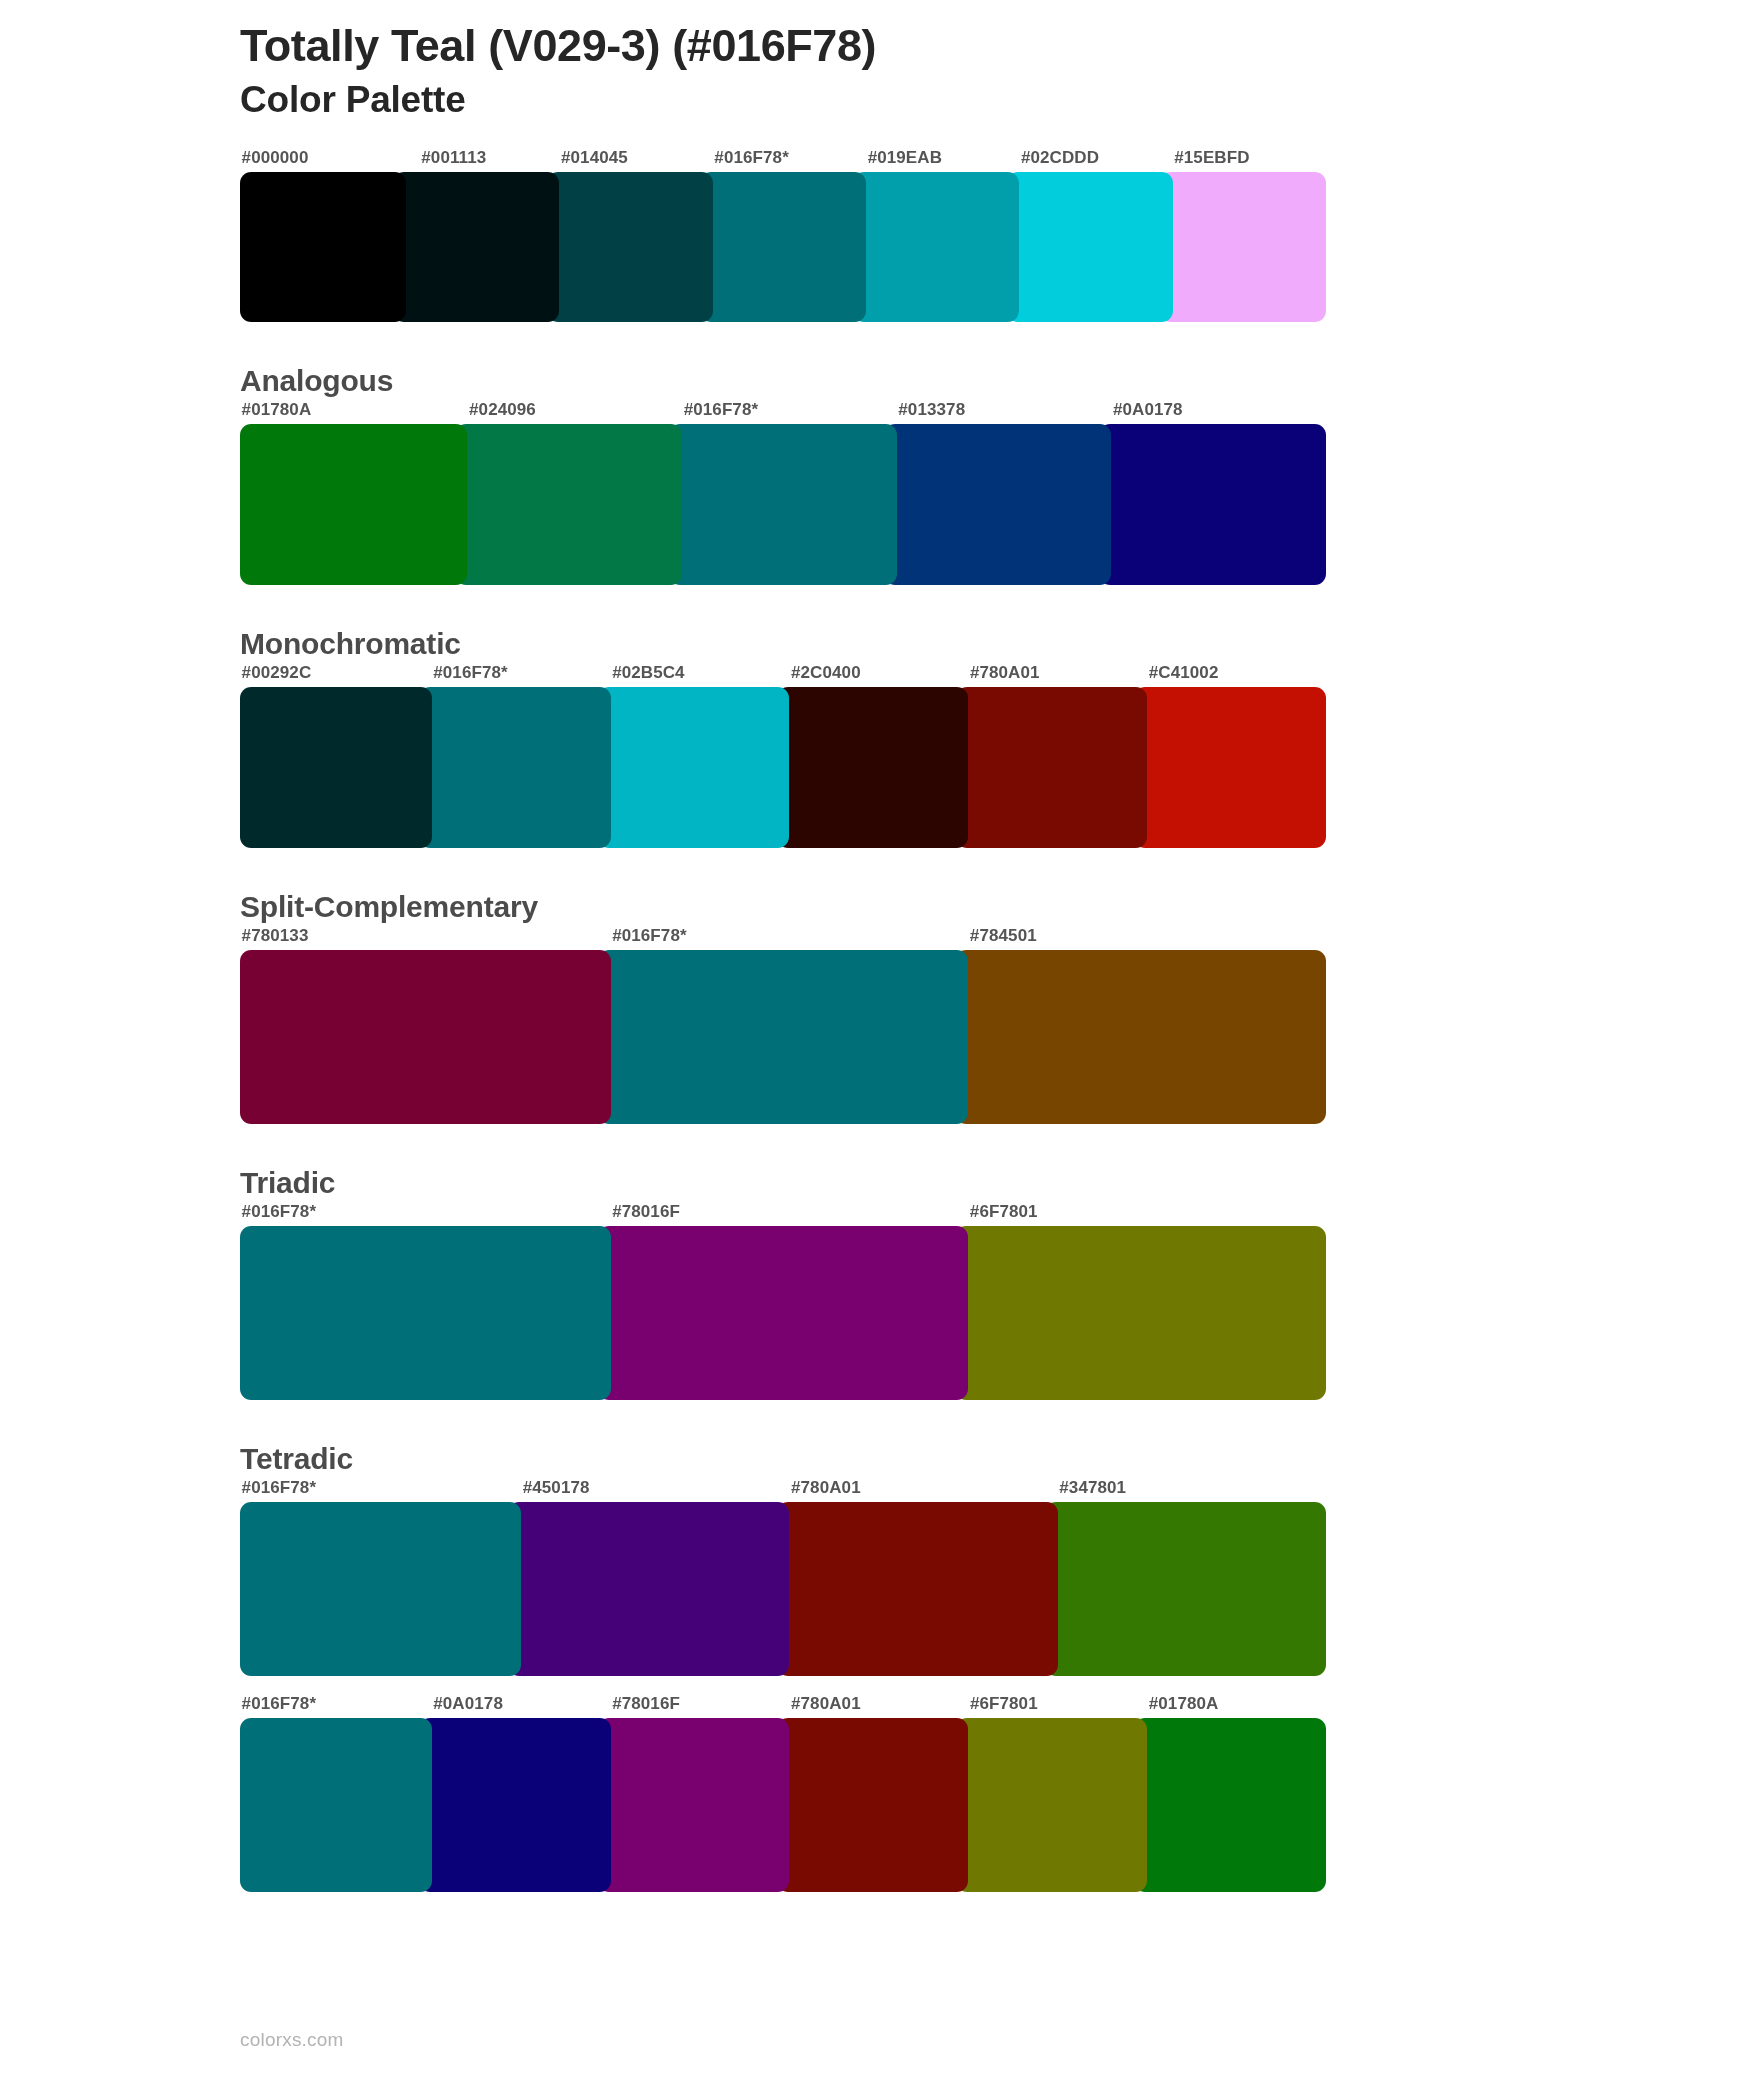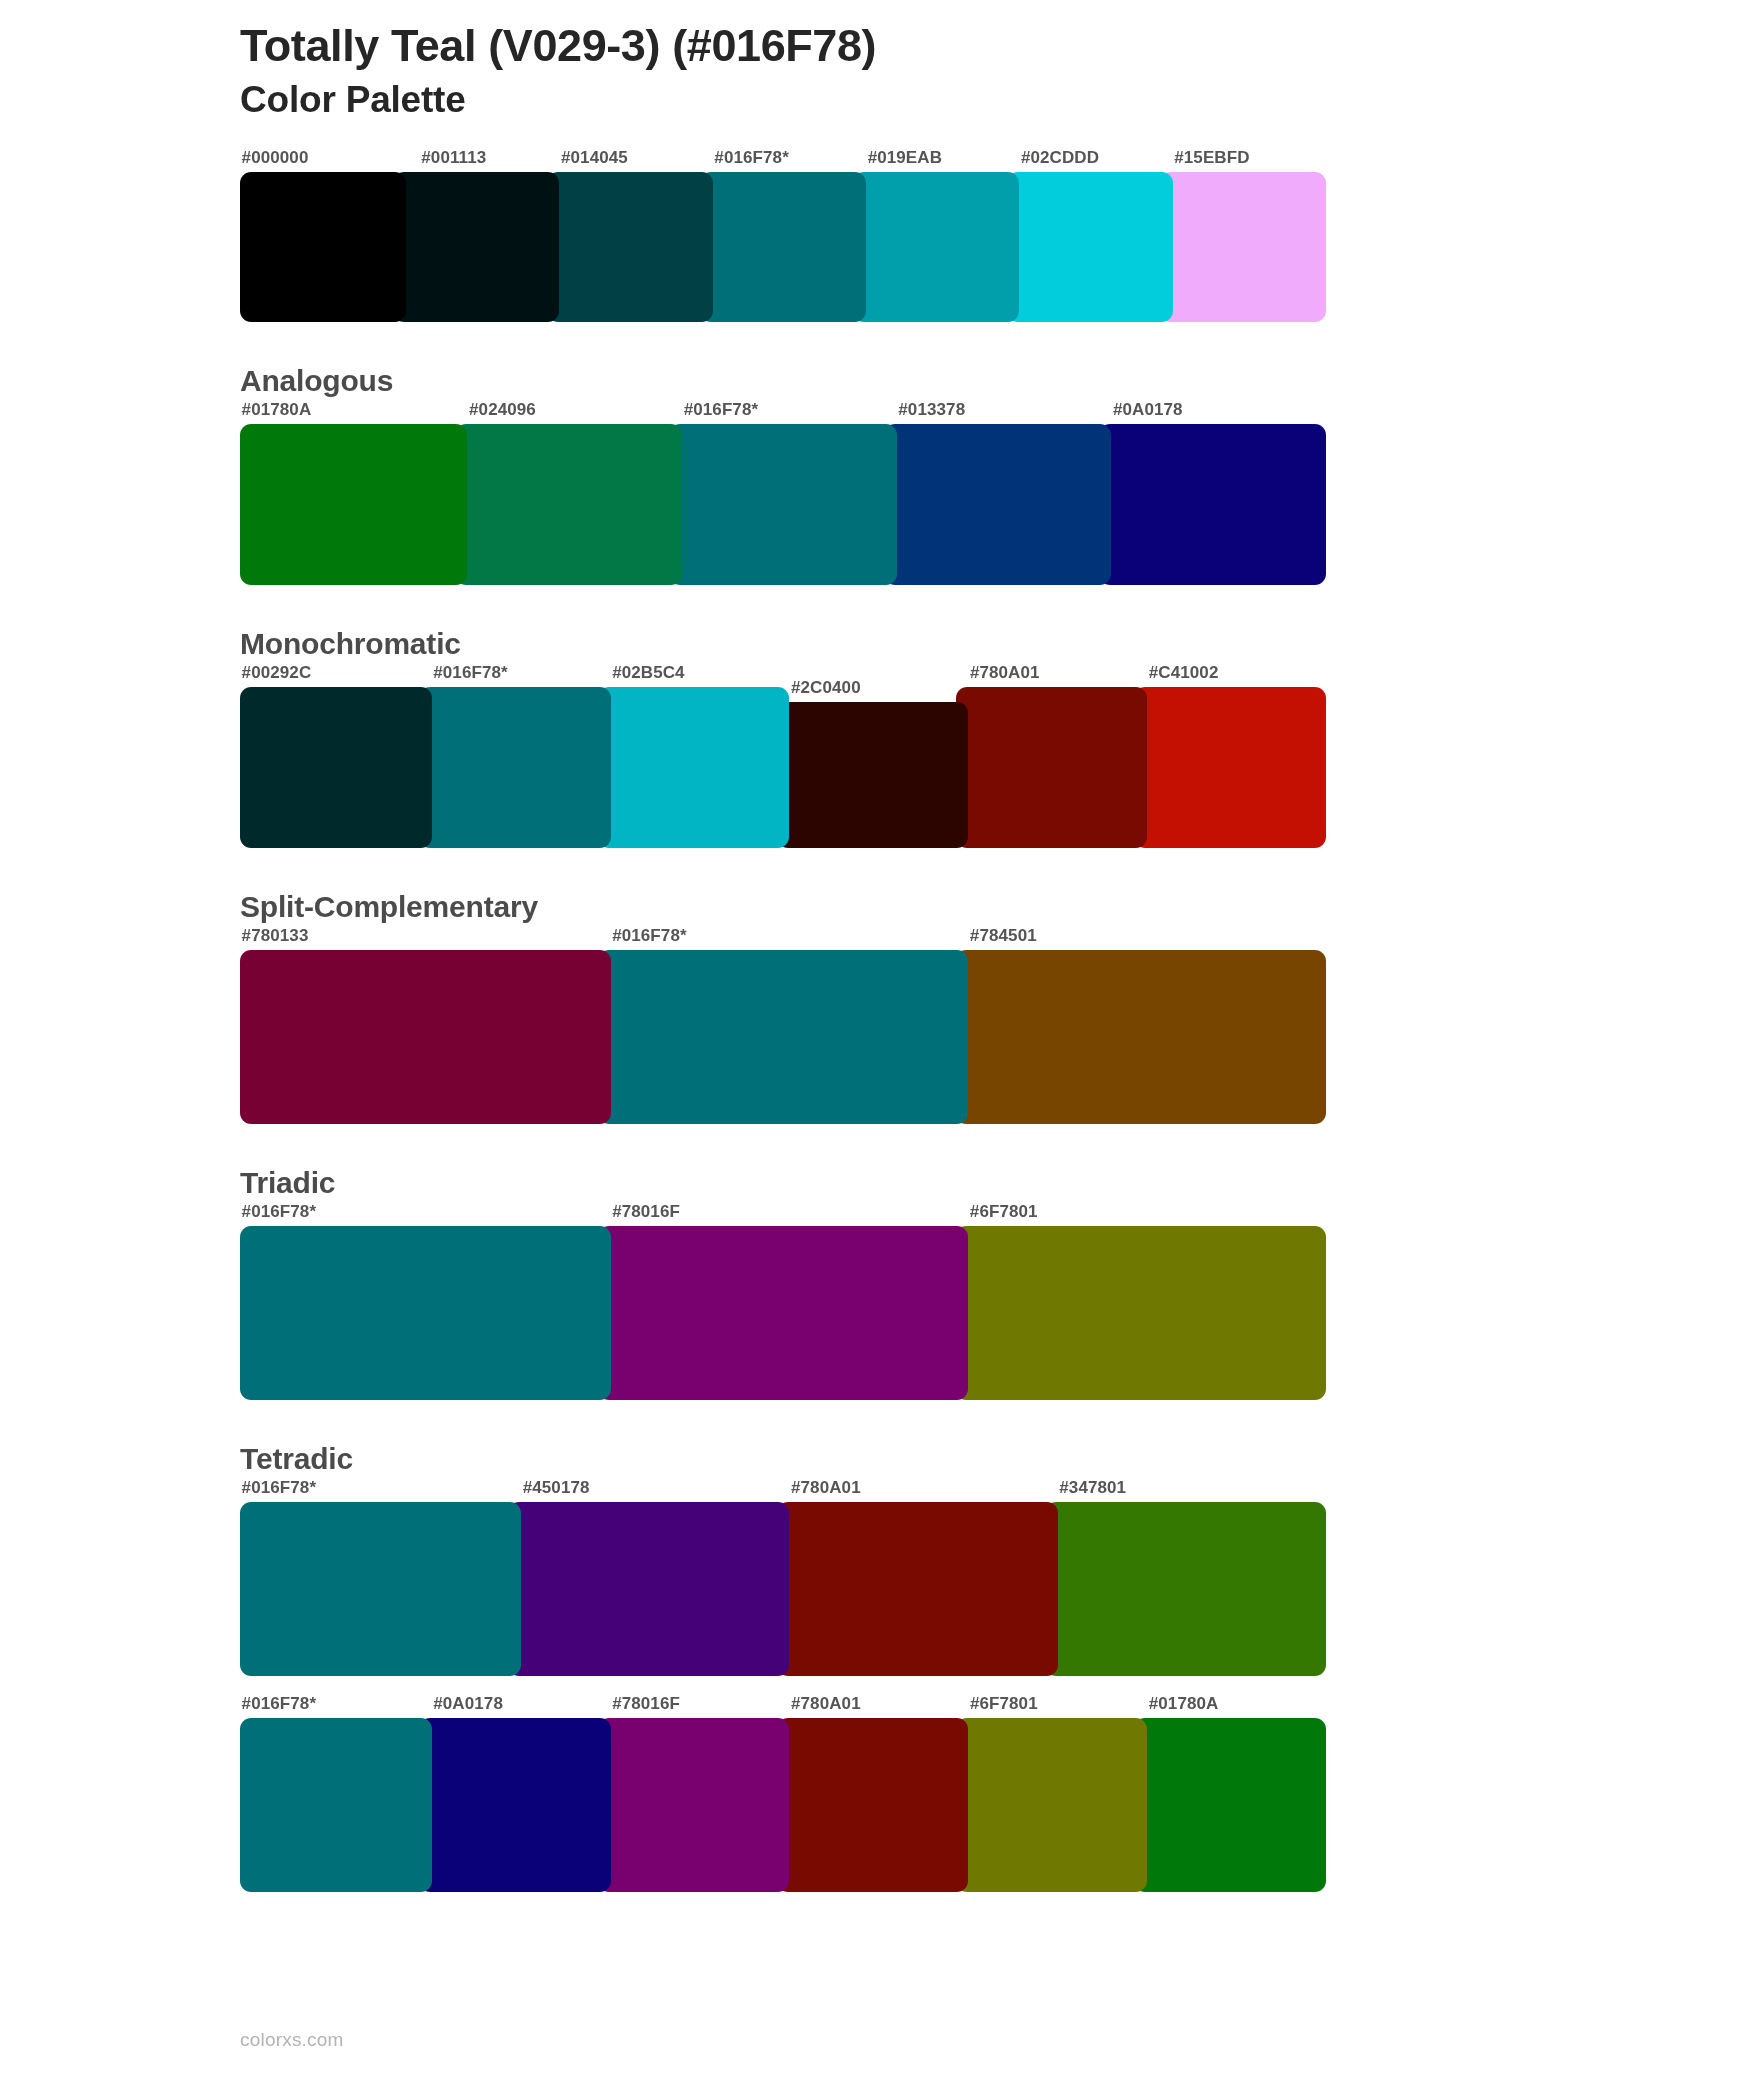--- a/index.html
+++ b/index.html
@@ -179,21 +179,21 @@
           <div class="swatch-row h-std">
             <div class="swatch" style="flex: 1 1 0px; background: rgb(0, 41, 44); z-index: 6;">
               <span class="swatch-label">#00292C</span>
             </div>
             <div class="swatch" style="flex: 1 1 0px; background: rgb(1, 111, 120); margin-left: -12.8px; z-index: 5;">
               <span class="swatch-label" style="left: 14.4px;">#016F78*</span>
             </div>
             <div class="swatch" style="flex: 1 1 0px; background: rgb(2, 181, 196); margin-left: -12.8px; z-index: 4;">
               <span class="swatch-label" style="left: 14.4px;">#02B5C4</span>
             </div>
-            <div class="swatch" style="flex: 1 1 0px; background: rgb(44, 4, 0); margin-left: -12.8px; z-index: 3; margin-top: 15px;">
+            <div class="swatch" style="flex: 1 1 0px; background: rgb(44, 4, 0); margin-left: -12.8px; z-index: 3;">
               <span class="swatch-label" style="left: 14.4px;">#2C0400</span>
             </div>
             <div class="swatch" style="flex: 1 1 0px; background: rgb(120, 10, 1); margin-left: -12.8px; z-index: 2;">
               <span class="swatch-label" style="left: 14.4px;">#780A01</span>
             </div>
             <div class="swatch" style="flex: 1 1 0px; background: rgb(196, 16, 2); margin-left: -12.8px; z-index: 1;">
               <span class="swatch-label" style="left: 14.4px;">#C41002</span>
             </div>
           </div>
         </div>

